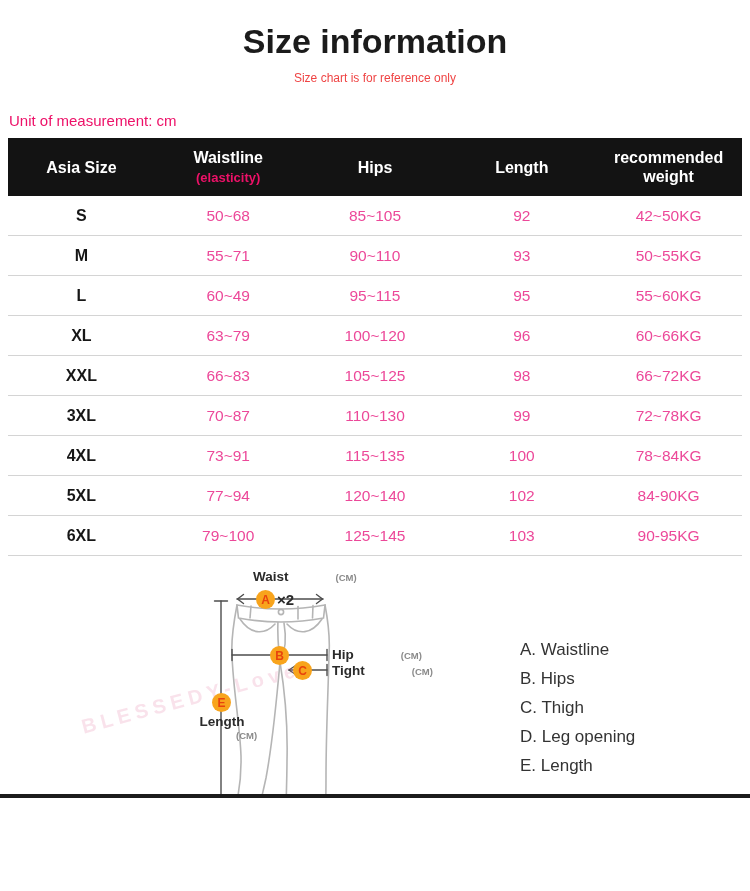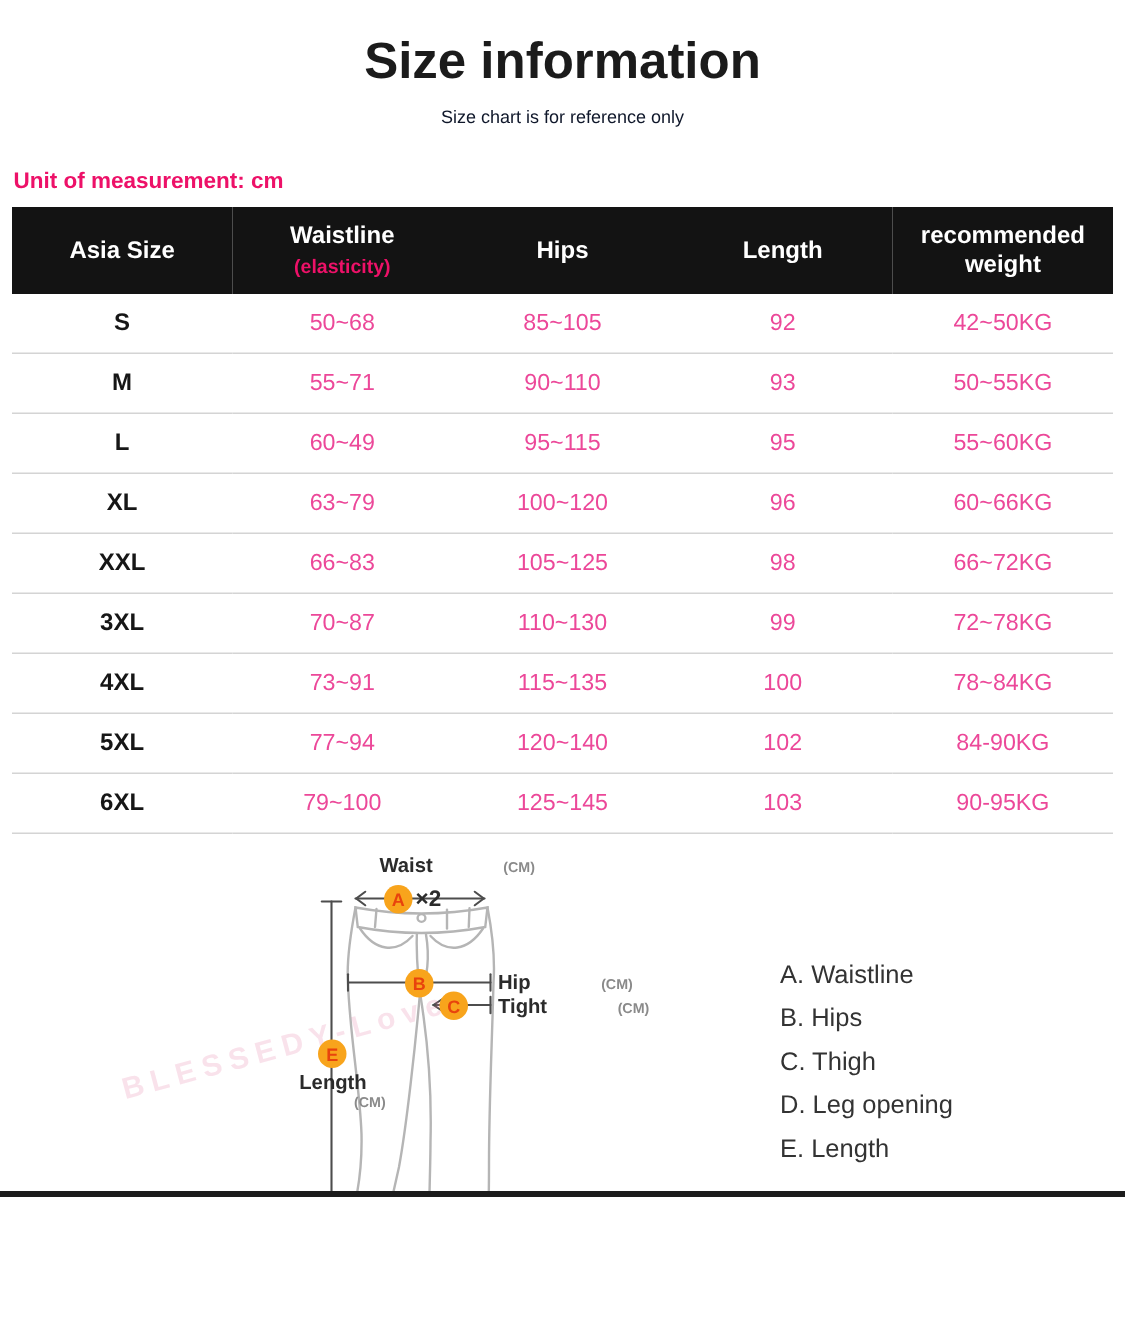--- a/index.html
+++ b/index.html
@@ -4,22 +4,22 @@
 <style>
   html,body { margin:0; padding:0; background:#ffffff; }
   .page {
     position:relative; width:750px; height:798px; background:#ffffff;
     font-family:"Liberation Sans", sans-serif; overflow:hidden;
   }
   .title {
     margin:0; padding-top:21px; text-align:center;
     font-size:34px; line-height:40px; font-weight:700; color:#1b1b1b;
   }
-  .subtitle { margin-top:10px; text-align:center; font-size:12px; color:#0f172a; }
-  .unit-note { margin:27px 0 9px 9px; font-size:15px; font-weight:700; color:#ED1168; }
+  .subtitle { margin-top:10px; text-align:center; font-size:12px; color:#ef4444; }
+  .unit-note { margin:27px 0 9px 9px; font-size:15px; font-weight:400; color:#ED1168; }
 
   table.size-table { border-collapse:collapse; table-layout:fixed; width:734px; margin-left:8px; }
   .size-table thead th {
     background:#131313; color:#ffffff; height:58px; padding:0 12px;
     font-size:16px; font-weight:700; line-height:19px; vertical-align:middle;
   }
   .size-table th .elasticity { display:block; color:#ED1168; font-size:13px; font-weight:700; margin-top:1px; }
   .size-table tbody td {
     height:39px; text-align:center; font-size:15.5px; color:#ec4899;
     border-bottom:1px solid #d4d4d4; padding:0;

